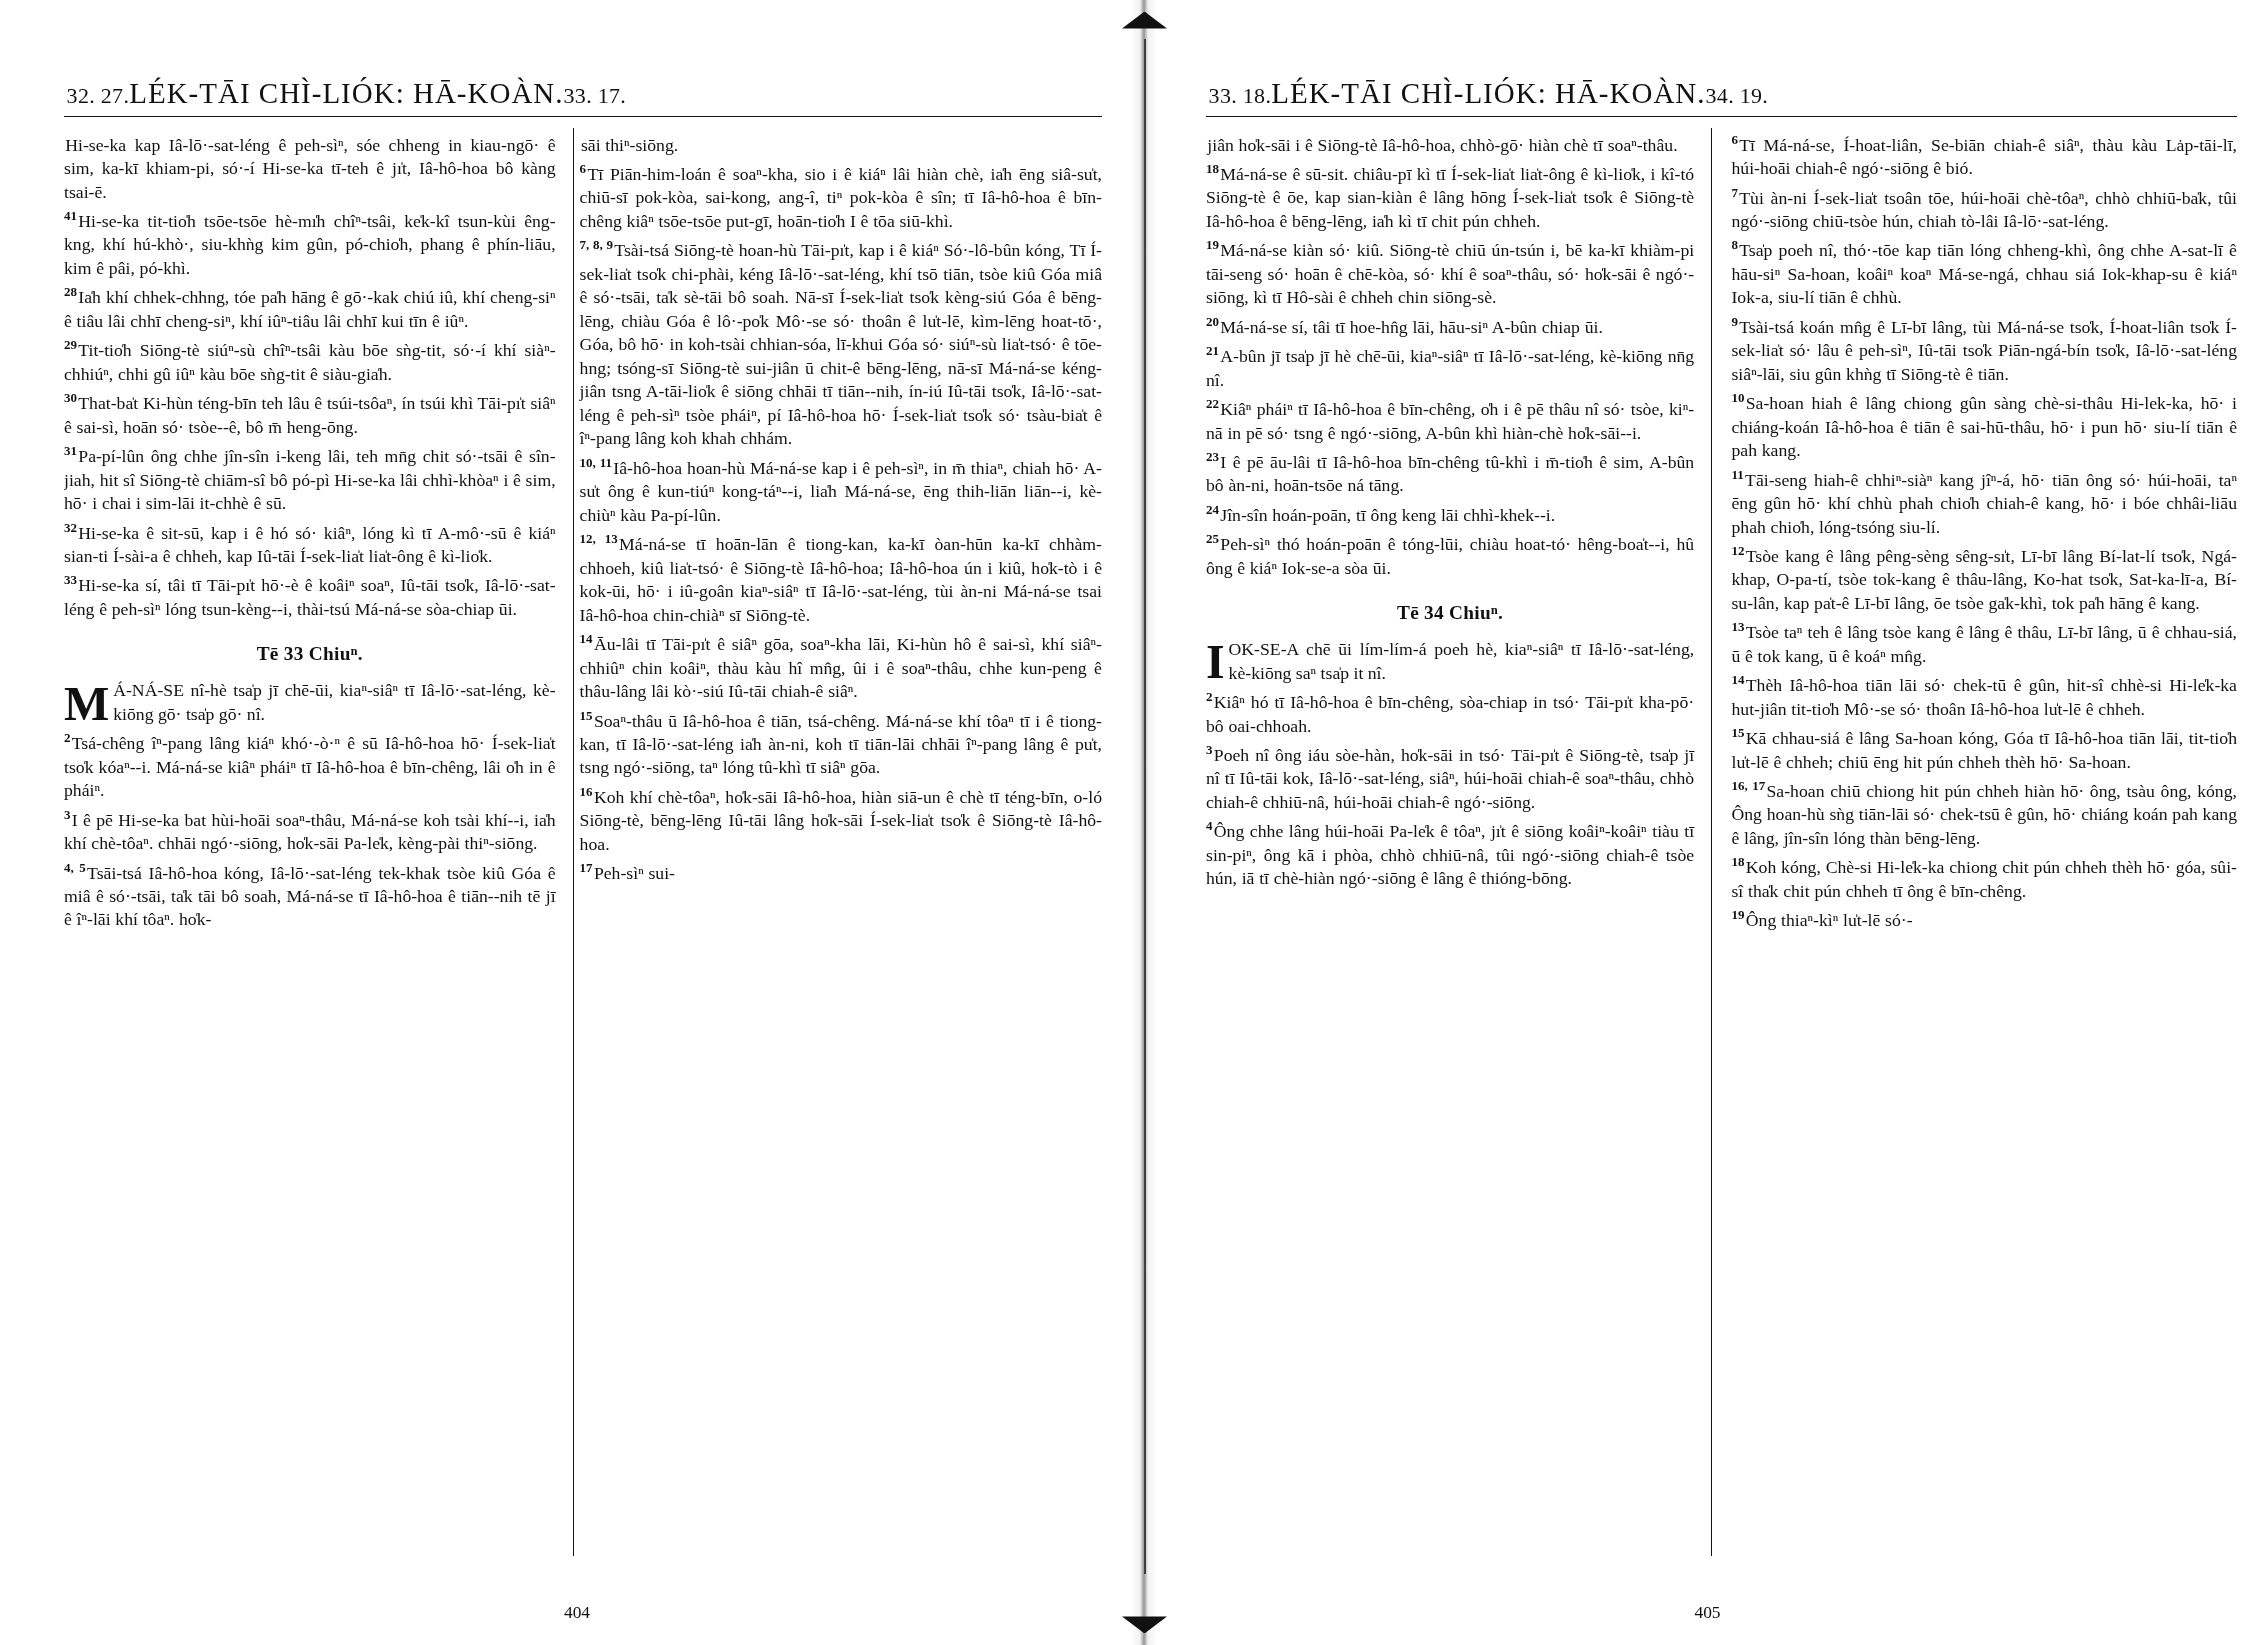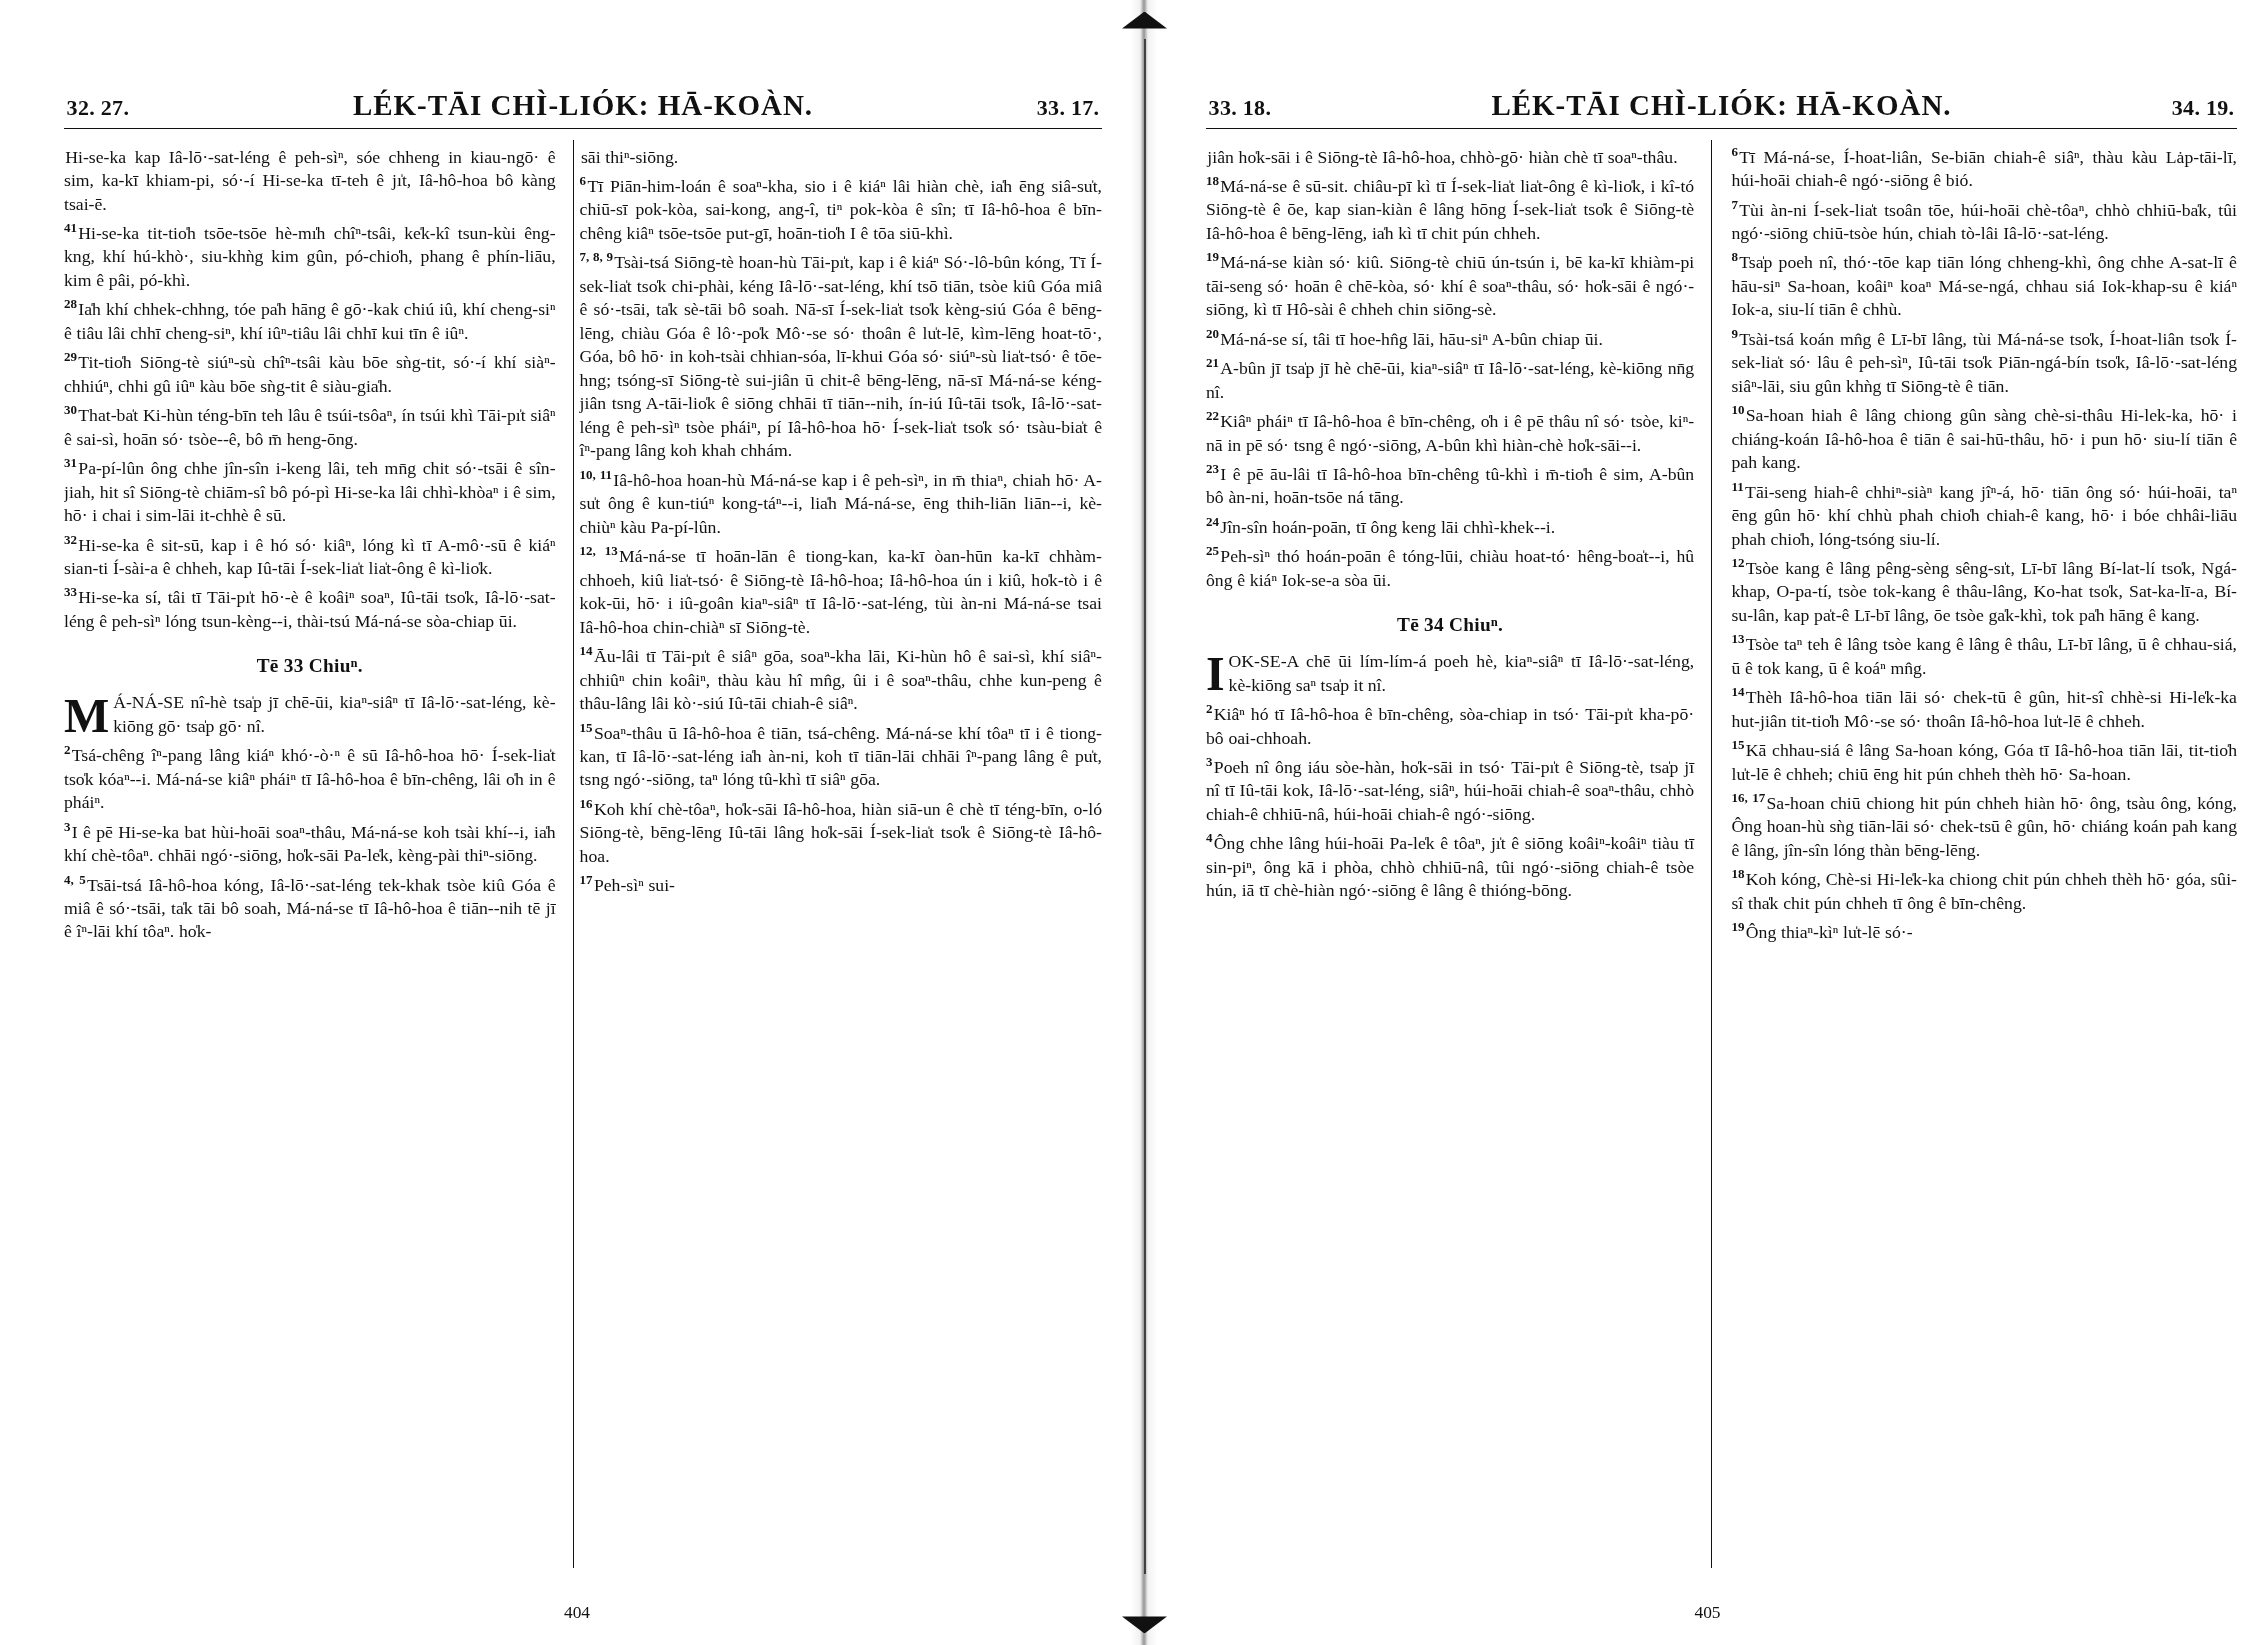--- a/index.html
+++ b/index.html
@@ -61,26 +61,25 @@
     background: #111;
     clip-path: polygon(0 0, 100% 0, 50% 100%);
   }
   .gutter-notch.top { top: 11.6px; clip-path: polygon(50% 0, 100% 100%, 0 100%); }
   .gutter-notch.bottom { bottom: 11.6px; }
 
   
   .runhead {
     display: flex;
     align-items: baseline;
-    justify-content: space-between;
-    font-weight: bold;
+    justify-content: flex-start;
+    font-weight: normal;
     letter-spacing: 0.3px;
     margin-bottom: 6.4px;
     padding: 0 2.6px;
-    margin-top: 12px;
   }
   .runhead .side {
     font-size: 22px;
     white-space: nowrap;
   }
   .runhead .center {
     font-size: 29px;
     letter-spacing: 1px;
     white-space: nowrap;
   }

